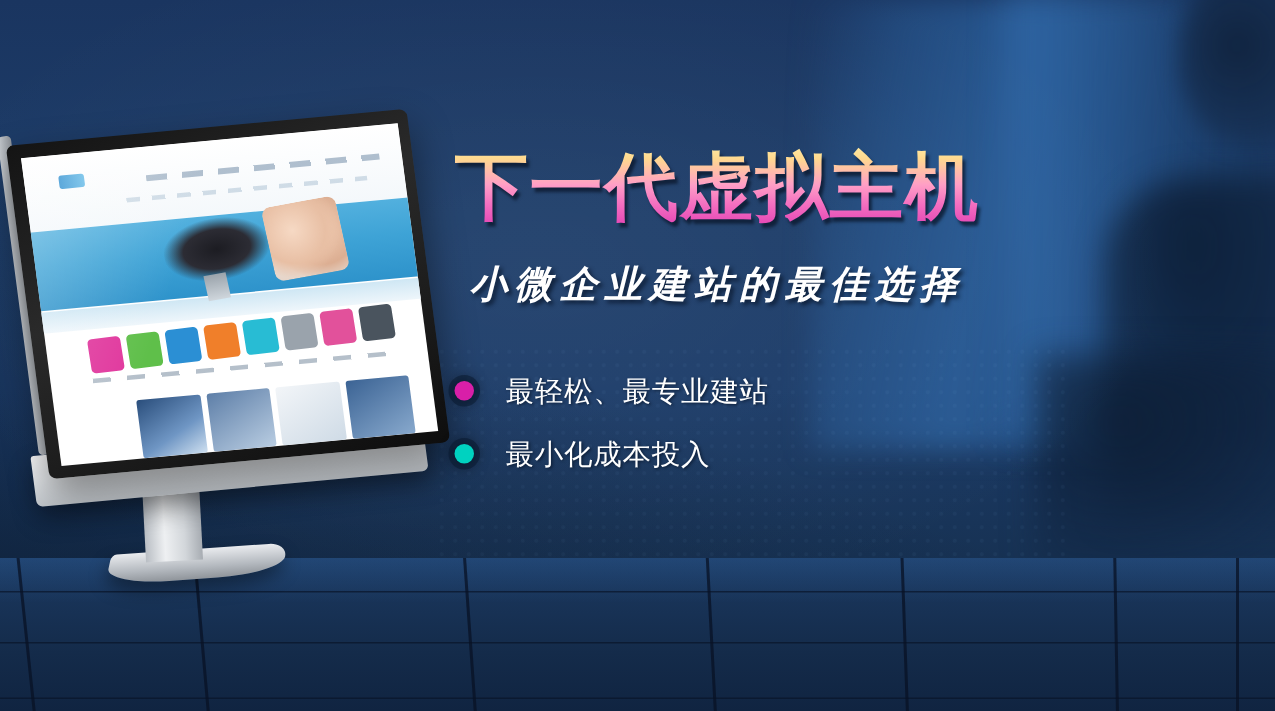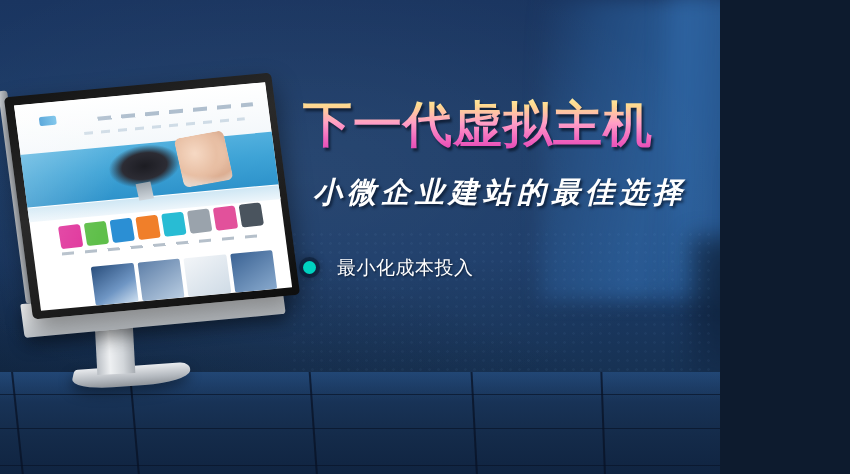--- a/index.html
+++ b/index.html
@@ -1,21 +1,21 @@
 <!DOCTYPE html>
 <html lang="zh"><head>
 <meta charset="utf-8">
 <title>banner</title>
 <style>
   html,body{margin:0;padding:0;background:#0d1b2e;}
   *{box-sizing:border-box;}
 
   #banner{
     position:relative;
-    width:720px;height:474px;
+    width:850px;height:474px;
     overflow:hidden;
     font-family:"DejaVu Sans","Liberation Sans",sans-serif;
     background:#1b3a63;
     user-select:none;
   }
 
   
   .bg-base{
     position:absolute;inset:0;
     background:
@@ -209,21 +209,21 @@
     letter-spacing:1px;
     line-height:1.12;
     background:linear-gradient(180deg,#ffe9a0 0%,#ffd98f 14%,#ff9ec6 46%,#f46ec0 70%,#e13fb4 100%);
     -webkit-background-clip:text;background-clip:text;
     color:transparent;-webkit-text-fill-color:transparent;
     filter:drop-shadow(2px 3px 1px rgba(10,22,42,.75));
     white-space:nowrap;
   }
   .subtitle{
     margin:20px 0 0 10px;
-    font-size:29px;
+    font-size:25px;
     font-weight:700;
     font-style:italic;
     letter-spacing:5px;
     color:#ffffff;
     text-shadow:2px 2px 3px rgba(8,20,40,.8);
     white-space:nowrap;
   }
   .bullets{
     list-style:none;
     margin:42px 0 0 0;padding:0;
@@ -329,20 +329,26 @@
       </div>
     </div>
   </div>
 
   <div id="copy">
     <h1 class="title">下一代虚拟主机</h1>
     <p class="subtitle">小微企业建站的最佳选择</p>
     <ul class="bullets" id="bullets">
         <li class="bullet">
           <span class="dot-wrap">
+            <span class="dot" style="background: rgb(216, 31, 168);"></span>
+          </span>
+          <span class="bullet-text">最轻松、最专业建站</span>
+        </li>
+        <li class="bullet">
+          <span class="dot-wrap">
             <span class="dot" style="background: rgb(0, 210, 192);"></span>
           </span>
           <span class="bullet-text">最小化成本投入</span>
         </li>
       </ul>
   </div>
 
 </div>
 
 </body></html>

